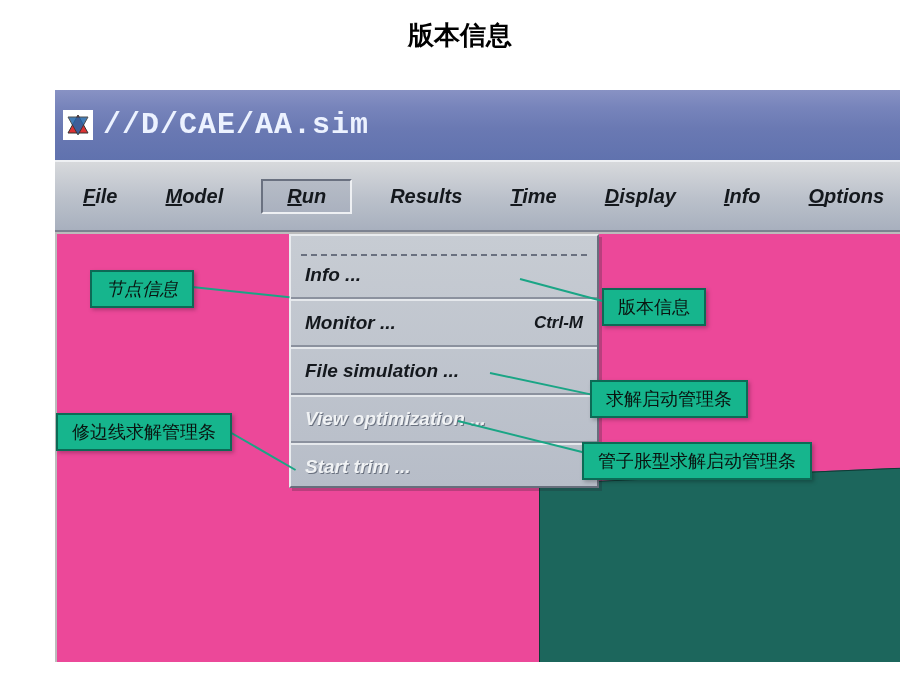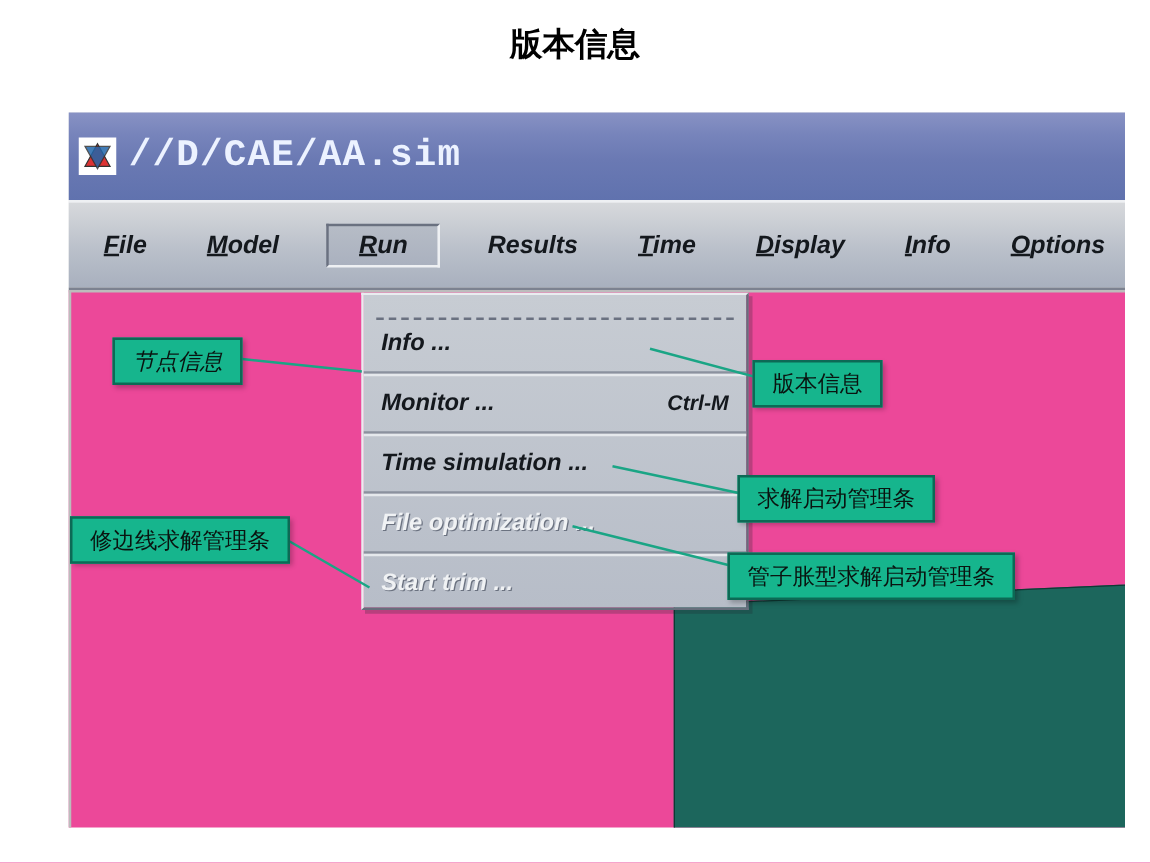--- a/index.html
+++ b/index.html
@@ -213,25 +213,25 @@
         <div class="dd-item">
           <span>Info ...</span>
         </div>
         <div class="dd-sep"></div>
         <div class="dd-item">
           <span>Monitor ...</span>
           <span class="shortcut">Ctrl-M</span>
         </div>
         <div class="dd-sep"></div>
         <div class="dd-item">
-          <span>Time simulation ...</span>
+          <span>File simulation ...</span>
         </div>
         <div class="dd-sep"></div>
         <div class="dd-item disabled">
-          <span>File optimization ...</span>
+          <span>View optimization ...</span>
         </div>
         <div class="dd-sep"></div>
         <div class="dd-item disabled">
           <span>Start trim ...</span>
         </div>
       </div>
 
     </div>
   </div>
 </div>

